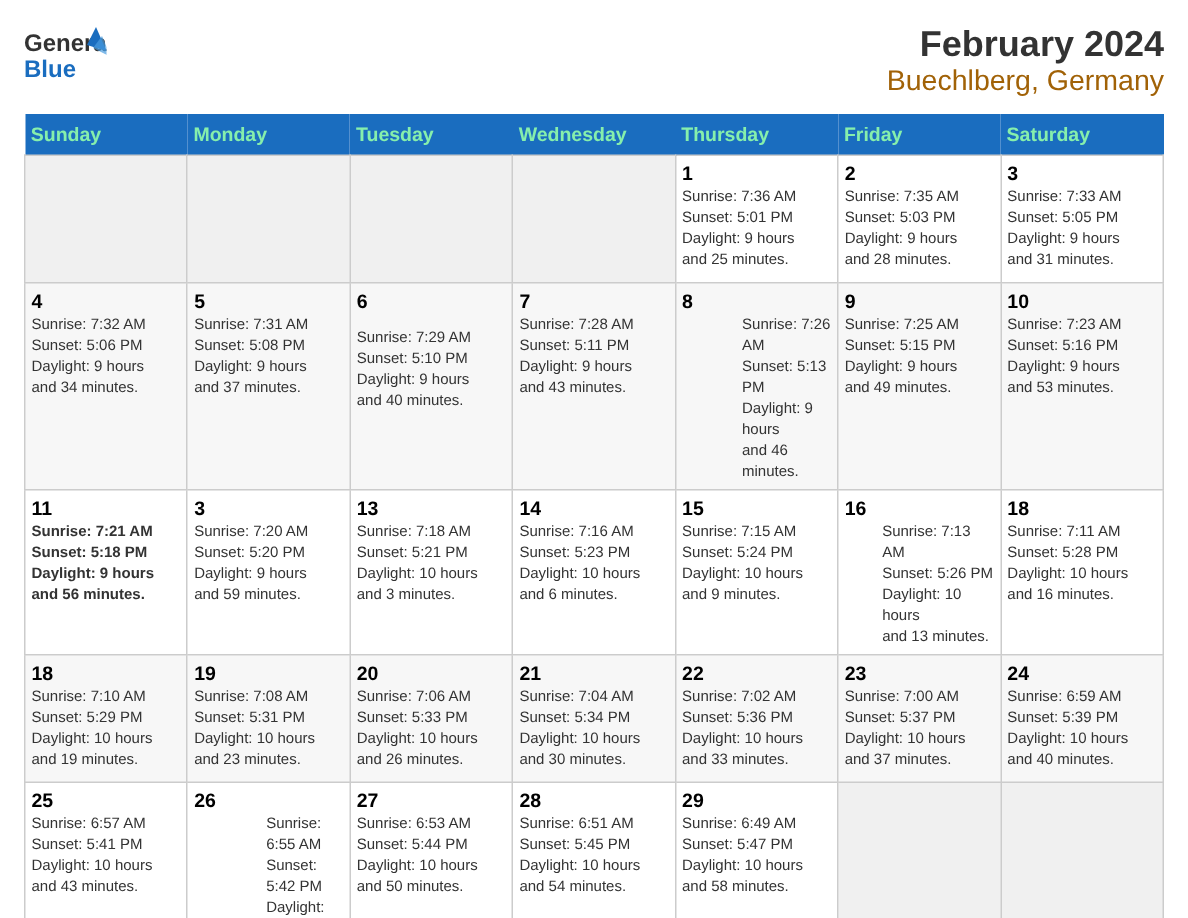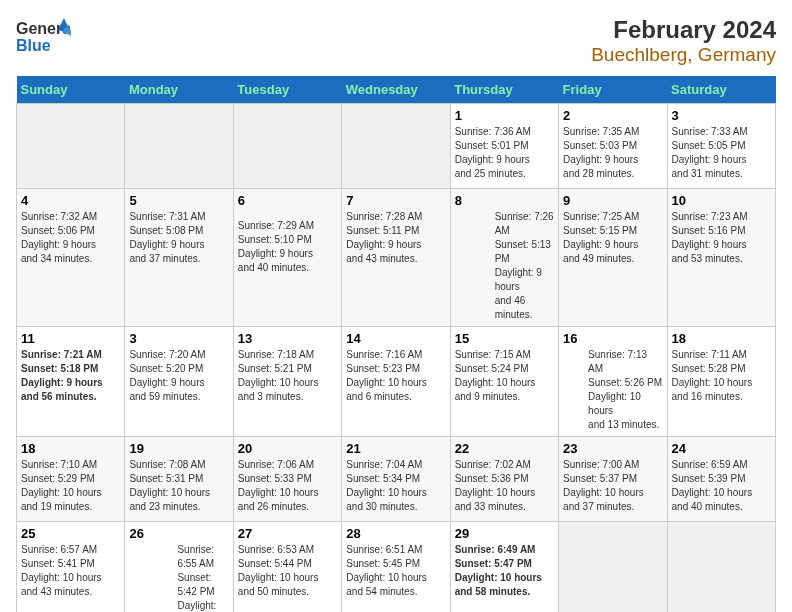--- a/index.html
+++ b/index.html
@@ -316,21 +316,21 @@
         </td>
         <td>
           <div class="day-num">28</div>
           <div class="day-info" style="white-space: pre-line;">Sunrise: 6:51 AM
 Sunset: 5:45 PM
 Daylight: 10 hours
 and 54 minutes.</div>
         </td>
         <td>
           <div class="day-num">29</div>
-          <div class="day-info" style="white-space: pre-line; font-weight: bold;">Sunrise: 6:49 AM
+          <div class="day-info" style="white-space: pre-line;">Sunrise: 6:49 AM
 Sunset: 5:47 PM
 Daylight: 10 hours
 and 58 minutes.</div>
         </td>
         <td class="empty-cell"></td>
         <td class="empty-cell"></td>
       </tr>
     </tbody>
 </table>
 

